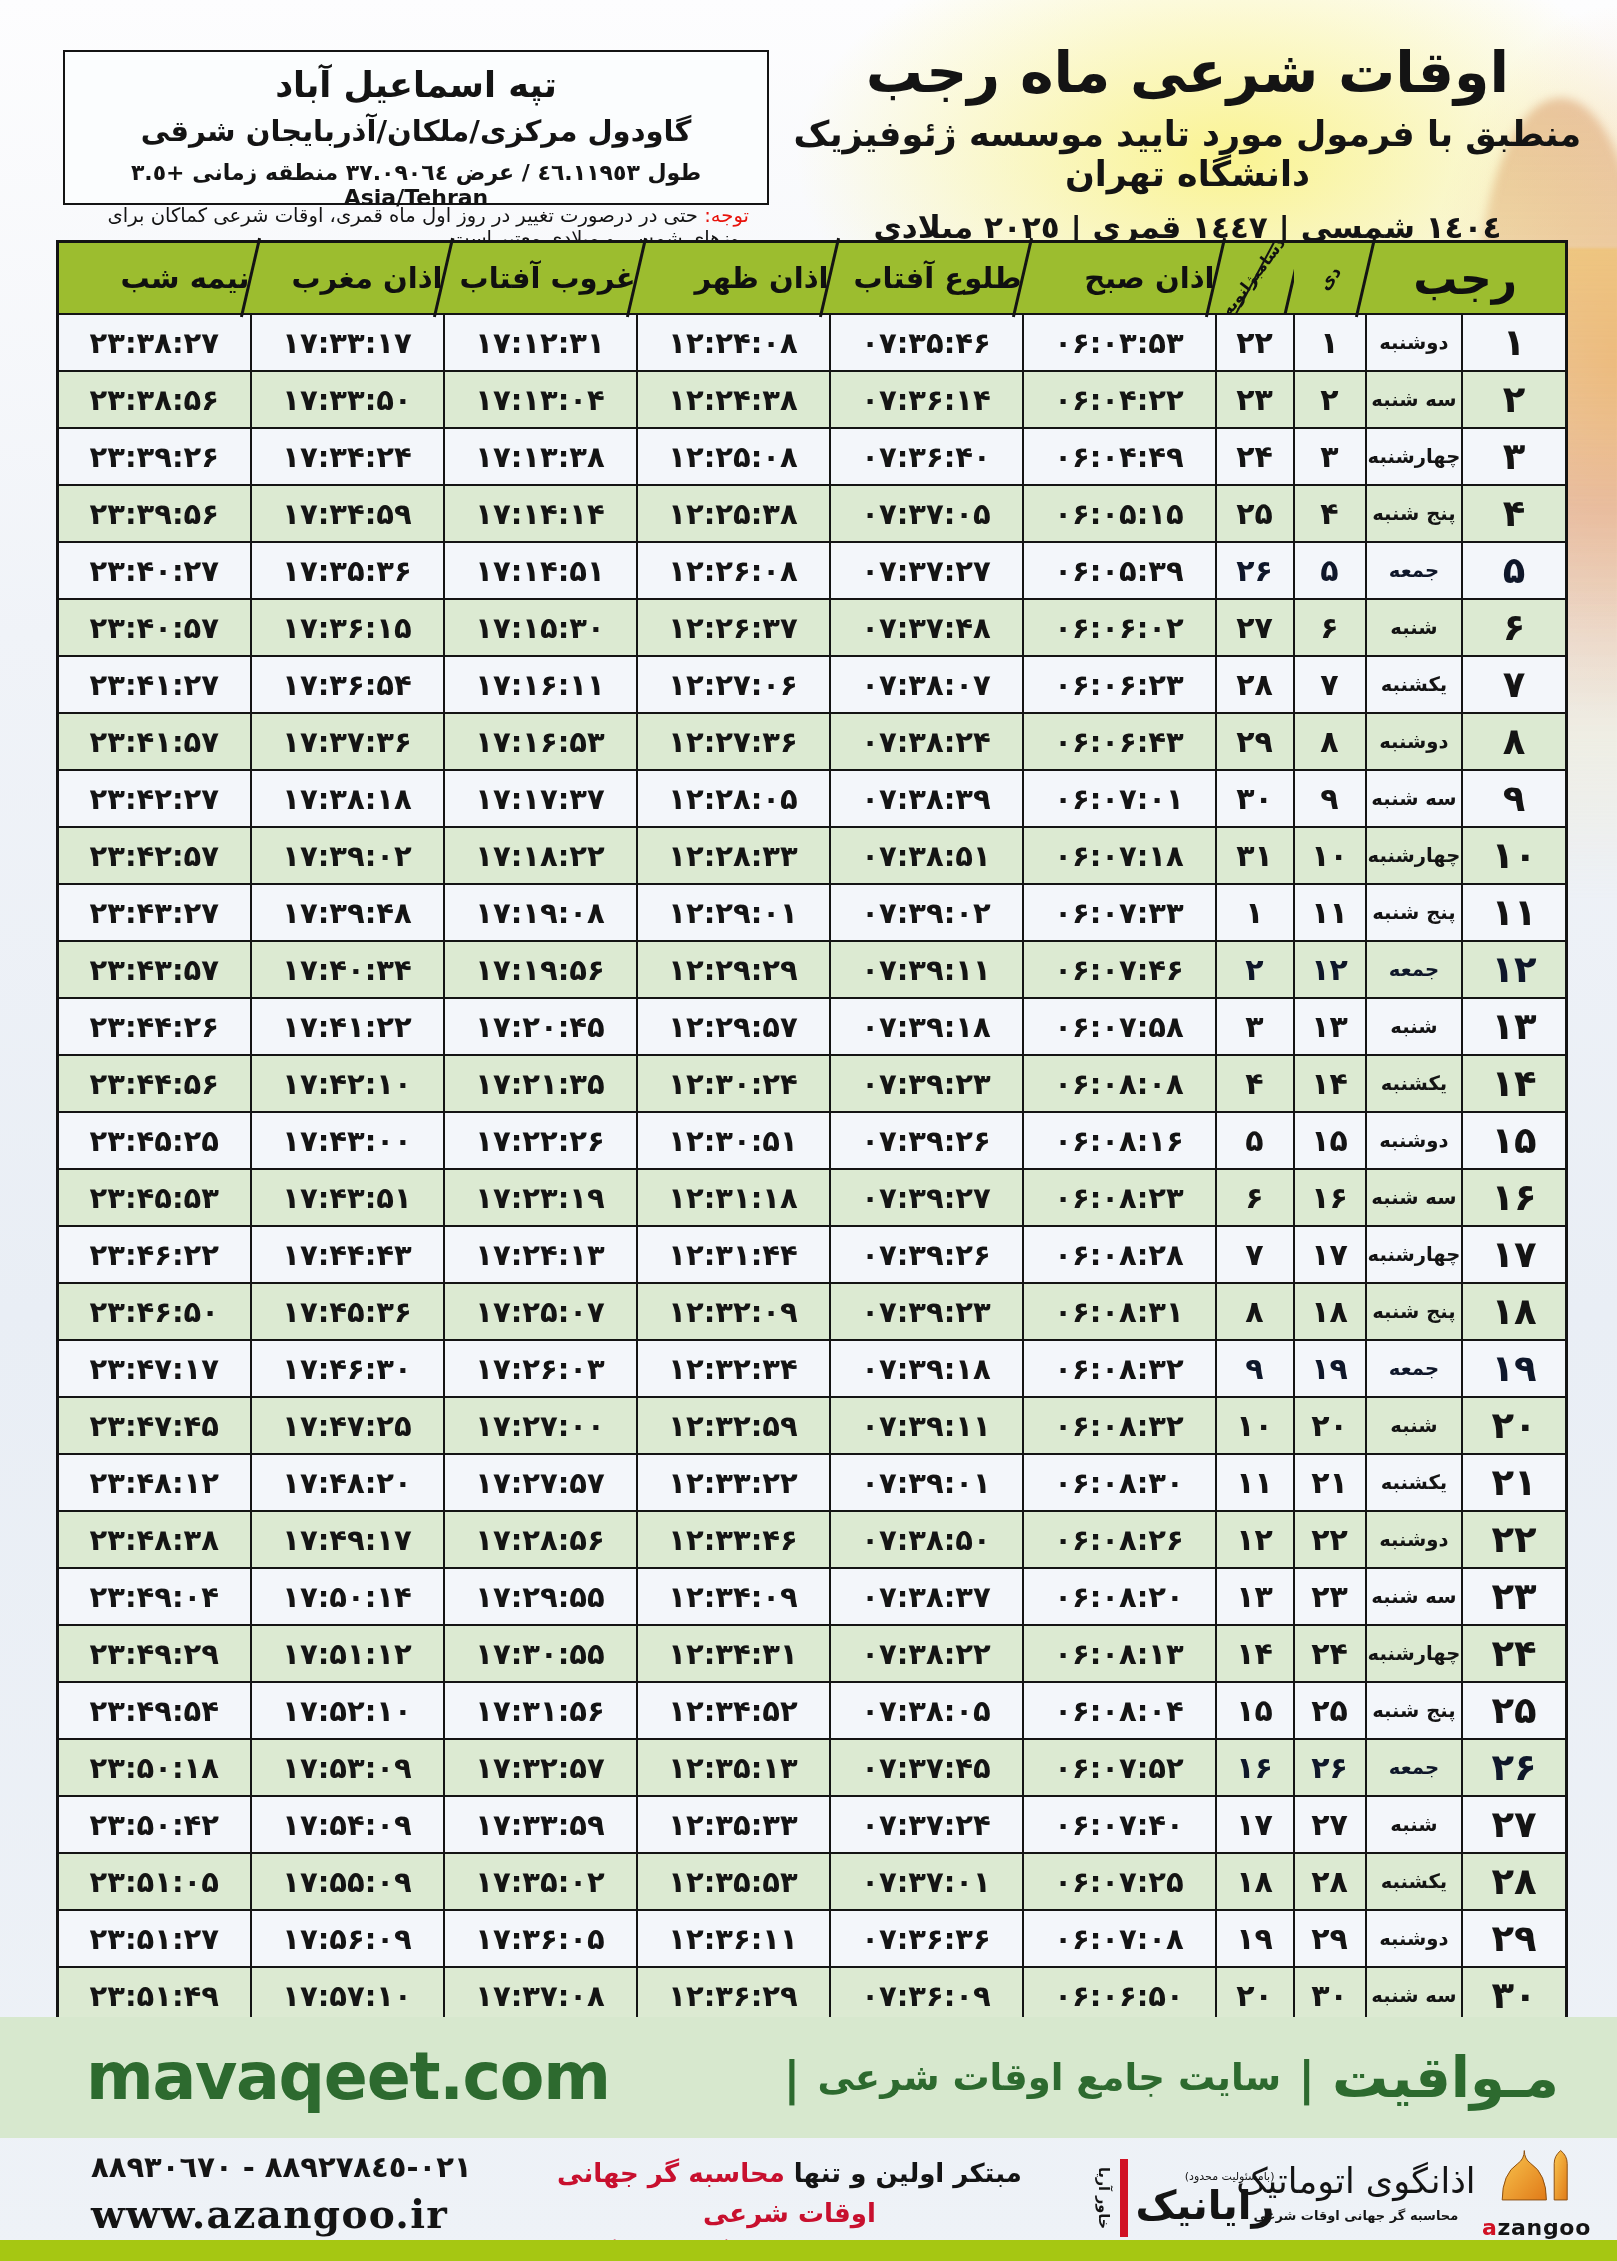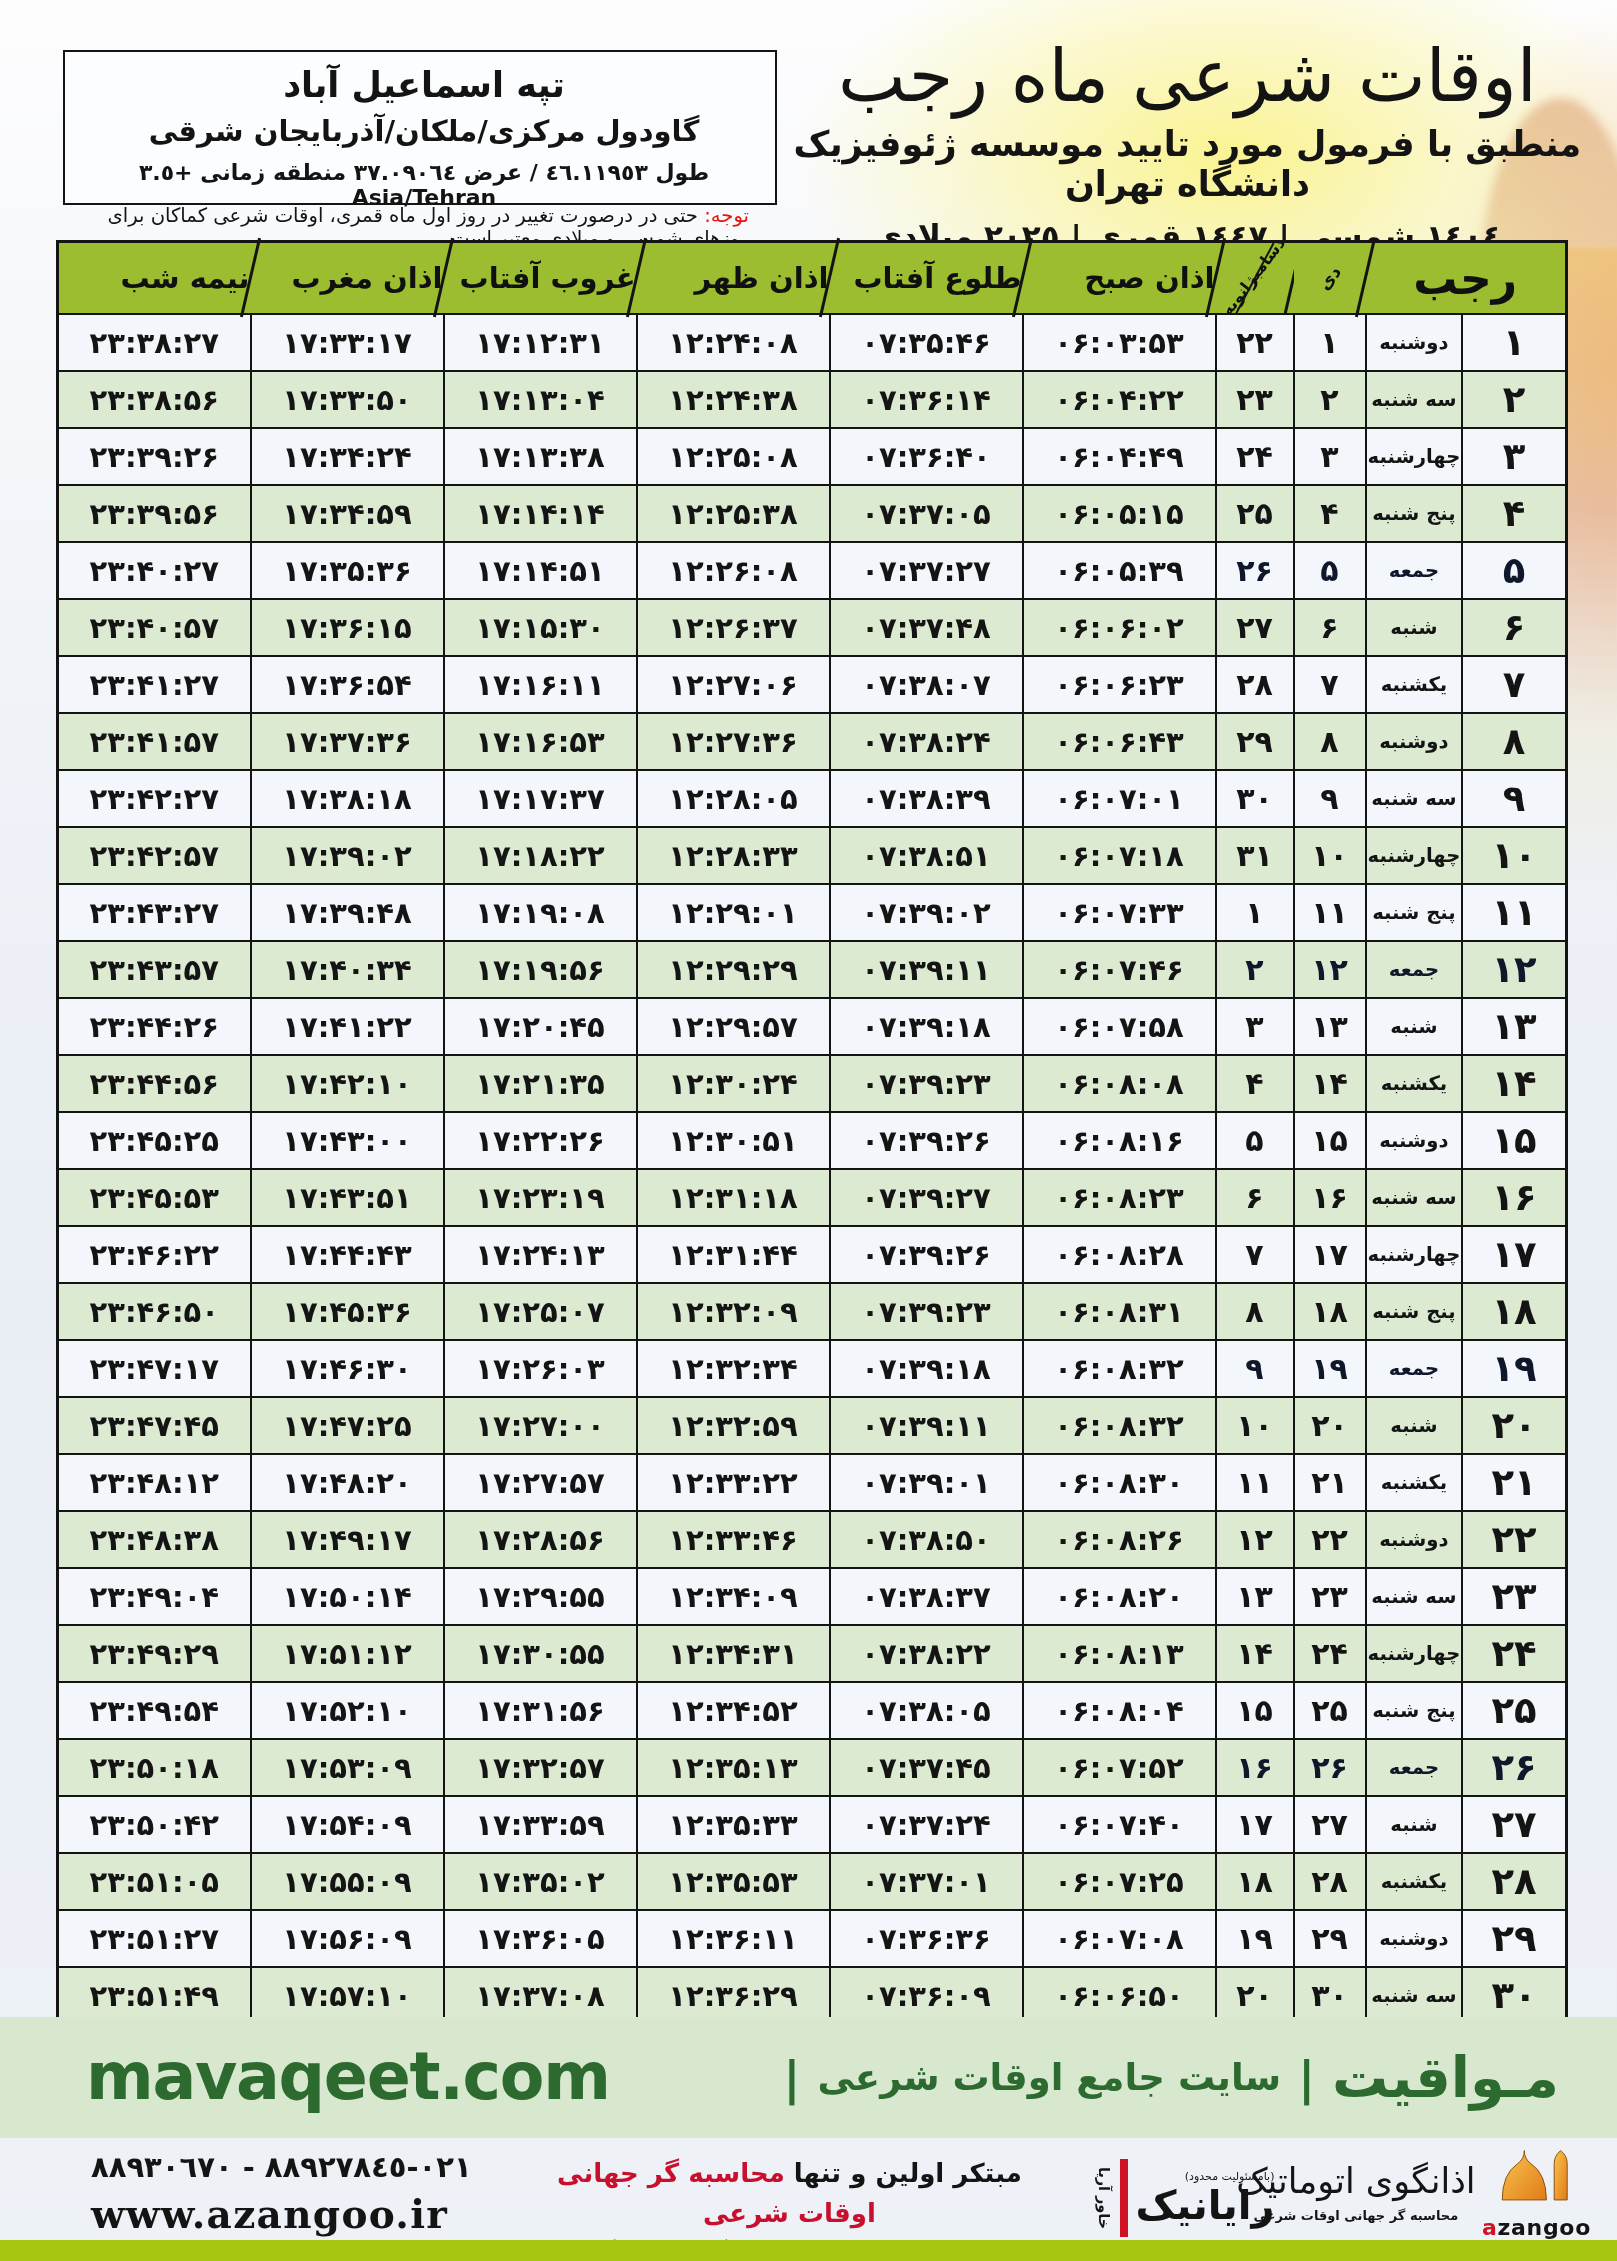--- a/index.html
+++ b/index.html
@@ -16,27 +16,27 @@
   }
   .bg-dome{position:absolute;right:-23.5px;top:98px;width:163px;height:535px;
     background:linear-gradient(180deg, rgba(205,120,60,.38), rgba(235,205,120,.22) 60%, rgba(235,205,120,0));
     border-radius:85px 85px 0 0/209px 209px 0 0;filter:blur(4.6px);}
   .bg-strip{position:absolute;right:0;top:248px;width:56px;height:652px;
     background:linear-gradient(180deg, rgba(240,190,90,.45), rgba(210,90,60,.25) 40%, rgba(240,220,140,.18) 75%, rgba(240,220,140,0));
     filter:blur(1.3px);}
 
   
   .loc-box{position:absolute;left:63px;top:50px;width:702px;height:151px;
-    border:2.6px solid #141414;background:rgba(251,253,254,.92);text-align:center;direction:rtl;padding-left:8px;}
+    border:2.6px solid #141414;background:rgba(251,253,254,.92);text-align:center;direction:rtl;}
   .loc-name{font-size:35px;font-weight:bold;margin-top:13px;}
   .loc-region{font-size:29px;font-weight:bold;margin-top:9px;}
   .loc-coords{font-size:22px;font-weight:bold;margin-top:11.7px;}
 
   .title-block{position:absolute;right:19.6px;top:31px;width:822px;text-align:center;direction:rtl;}
-  .main-title{font-size:72px;font-weight:normal;margin:0;line-height:1.25;}
+  .main-title{font-size:57px;font-weight:bold;margin:6px;line-height:1.25;}
   .subtitle{font-size:35px;font-weight:bold;margin-top:2.6px;}
   .years{font-size:31px;font-weight:600;margin-top:14.4px;}
 
   .note-line{position:absolute;left:97px;top:204px;width:652px;direction:rtl;text-align:right;
     font-size:19.6px;font-weight:normal;}
   .note-label{color:#e8130c;}
 
   
   table.times{position:absolute;left:56px;top:240px;border-collapse:collapse;table-layout:fixed;
     border:3.9px solid #141414;direction:rtl;}

